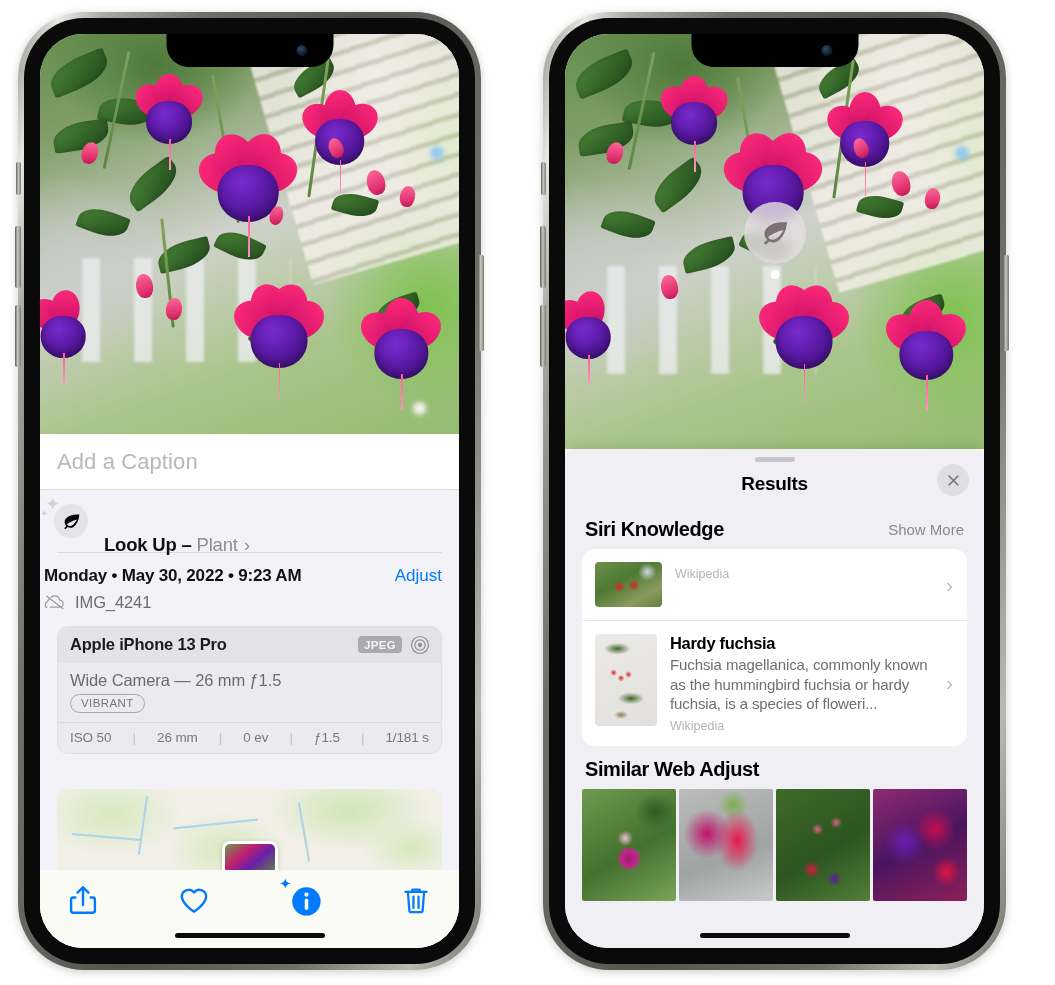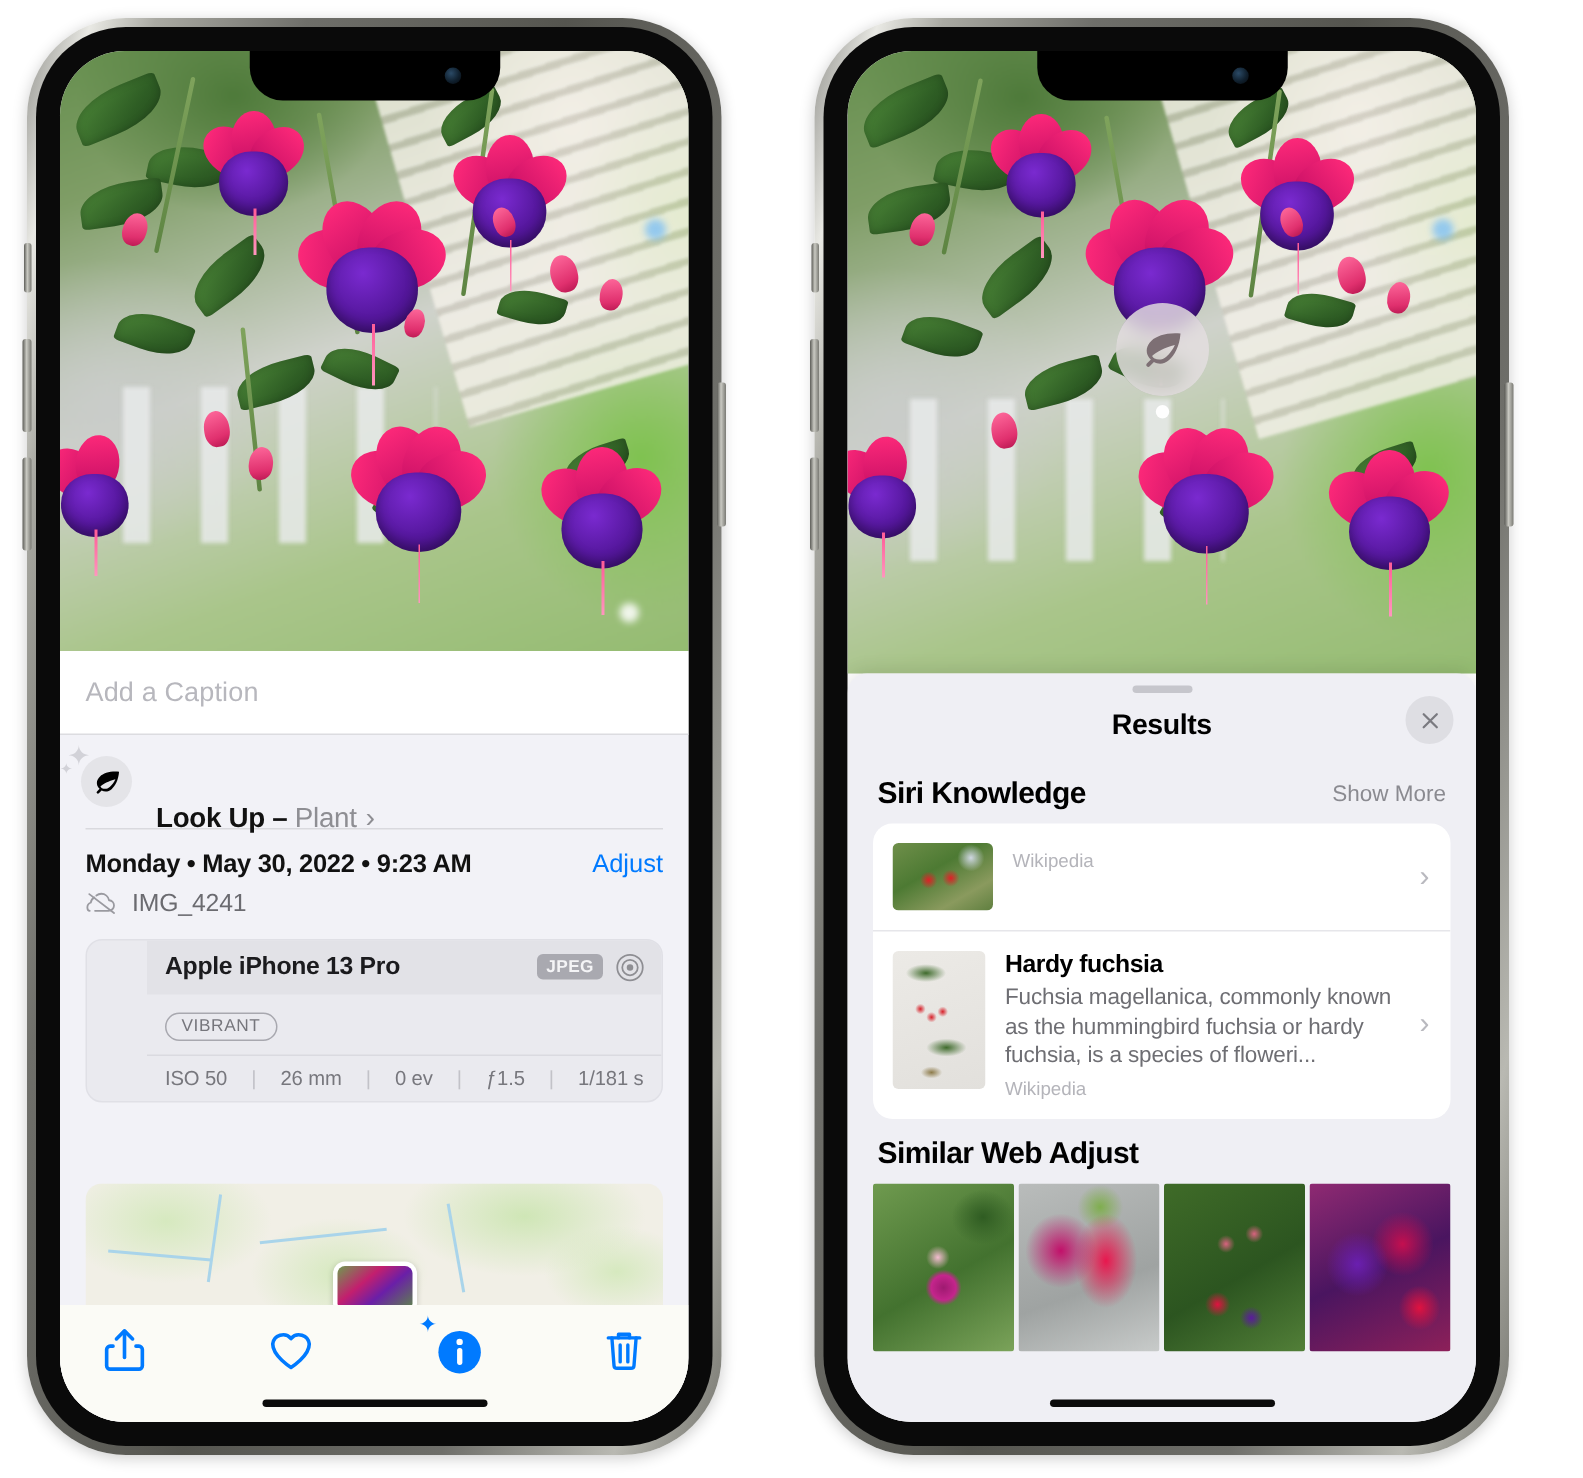--- a/index.html
+++ b/index.html
@@ -118,21 +118,21 @@
     background: linear-gradient(165deg,#ff6b9d,#e0306e 70%,#b6164f);
   }
   .bokeh { position:absolute; border-radius:50%; filter: blur(2.5px); }
 
   
   .sheet { position:absolute; left:0; right:0; top:400px; bottom:0; background:#f2f2f7; }
   .caption-row {
     height: 56px; background:#ffffff; display:flex; align-items:center;
     padding: 0 17px; border-bottom: .5px solid #dcdce0;
   }
-  .caption-ph { font-size: 18px; color: #b7b7bd; letter-spacing:.1px; }
+  .caption-ph { font-size: 22px; color: #b7b7bd; letter-spacing:.1px; }
 
   .lookup-row {
     height: 62px; display:flex; align-items:center; padding: 0 17px 0 14px;
     position:relative;
   }
   .lu-badge {
     position:relative; width: 34px; height: 34px; border-radius:50%;
     background:#e4e4e8; display:flex; align-items:center; justify-content:center;
     flex: 0 0 34px;
   }
@@ -140,33 +140,32 @@
   .spark { position:absolute; color:#d2d2d8; line-height:1; }
   .spark.s1 { left:-9px; top:-9px; font-size:18px; }
   .spark.s2 { left:-14px; top:5px; font-size:10px; }
   .lu-text { margin-left: 16px; font-size: 18.5px; font-weight: 700; color:#111; letter-spacing:-.2px;margin-top:48px; }
   .lu-text .dash { font-weight: 700; }
   .lu-text .kind { font-weight: 400; color:#8e8e93; }
   .lu-chev { margin-left: 6px; color:#8e8e93; font-size: 19px; font-weight: 300; }
 
   .hairline { height:.5px; background:#d9d9de; margin: 0 17px; }
 
-  .meta { padding: 13px 17px 0 17px; }
+  .meta { padding: 13px 17px 0 4px; }
   .meta-line1 { display:flex; align-items:baseline; justify-content:space-between; }
   .meta-date { font-size: 17px; font-weight:700; color:#111; letter-spacing:-.2px; }
   .meta-adjust { font-size: 17px; color:#007aff; }
   .meta-line2 { display:flex; align-items:center; gap: 9px; margin-top: 7px; }
   .meta-file { font-size: 16.5px; color:#6b6b70; letter-spacing:-.1px; }
   .cloudoff { width:22px; height:16px; color:#9a9aa0; }
 
   .exif-card {
     margin: 14px 17px 0 17px; background:#eaeaef;
     border-radius: 11px; overflow:hidden;
     border: .5px solid #e0e0e6;
-    padding-left: 40px;
   }
   .exif-head {
     display:flex; align-items:center; justify-content:space-between;
     padding: 8px 11px 8px 12px; background:#e2e2e7;
   }
   .exif-dev { font-size:16.5px; font-weight:700; color:#1b1b1e; letter-spacing:-.2px; }
   .exif-head-right { display:flex; align-items:center; gap:8px; }
   .chip-jpeg {
     background:#a9a9b0; color:#f4f4f6; font-size:11.5px; font-weight:700;
     padding: 2.5px 6px; border-radius: 4px; letter-spacing:.3px;
@@ -447,20 +446,21 @@
             <span class="exif-head-right">
               <span class="chip-jpeg">JPEG</span>
               <svg class="target" viewBox="0 0 24 24" fill="none" stroke="#8e8e93" stroke-width="1.4">
                 <circle cx="12" cy="12" r="10.2"></circle>
                   <circle cx="12" cy="12" r="6.2"></circle>
                   <circle cx="12" cy="12" r="2.6" fill="#8e8e93" stroke="none"></circle>
               </svg>
             </span>
           </div>
           <div class="exif-body">
+            <div class="exif-l1">Wide Camera — 26 mm ƒ1.5</div>
             <div class="exif-l2row">
               <span class="chip-vibrant">VIBRANT</span>
             </div>
           </div>
           <div class="exif-foot">
             <span>ISO 50</span>
             <span class="exif-sep">|</span>
             <span>26 mm</span>
             <span class="exif-sep">|</span>
             <span>0 ev</span>

